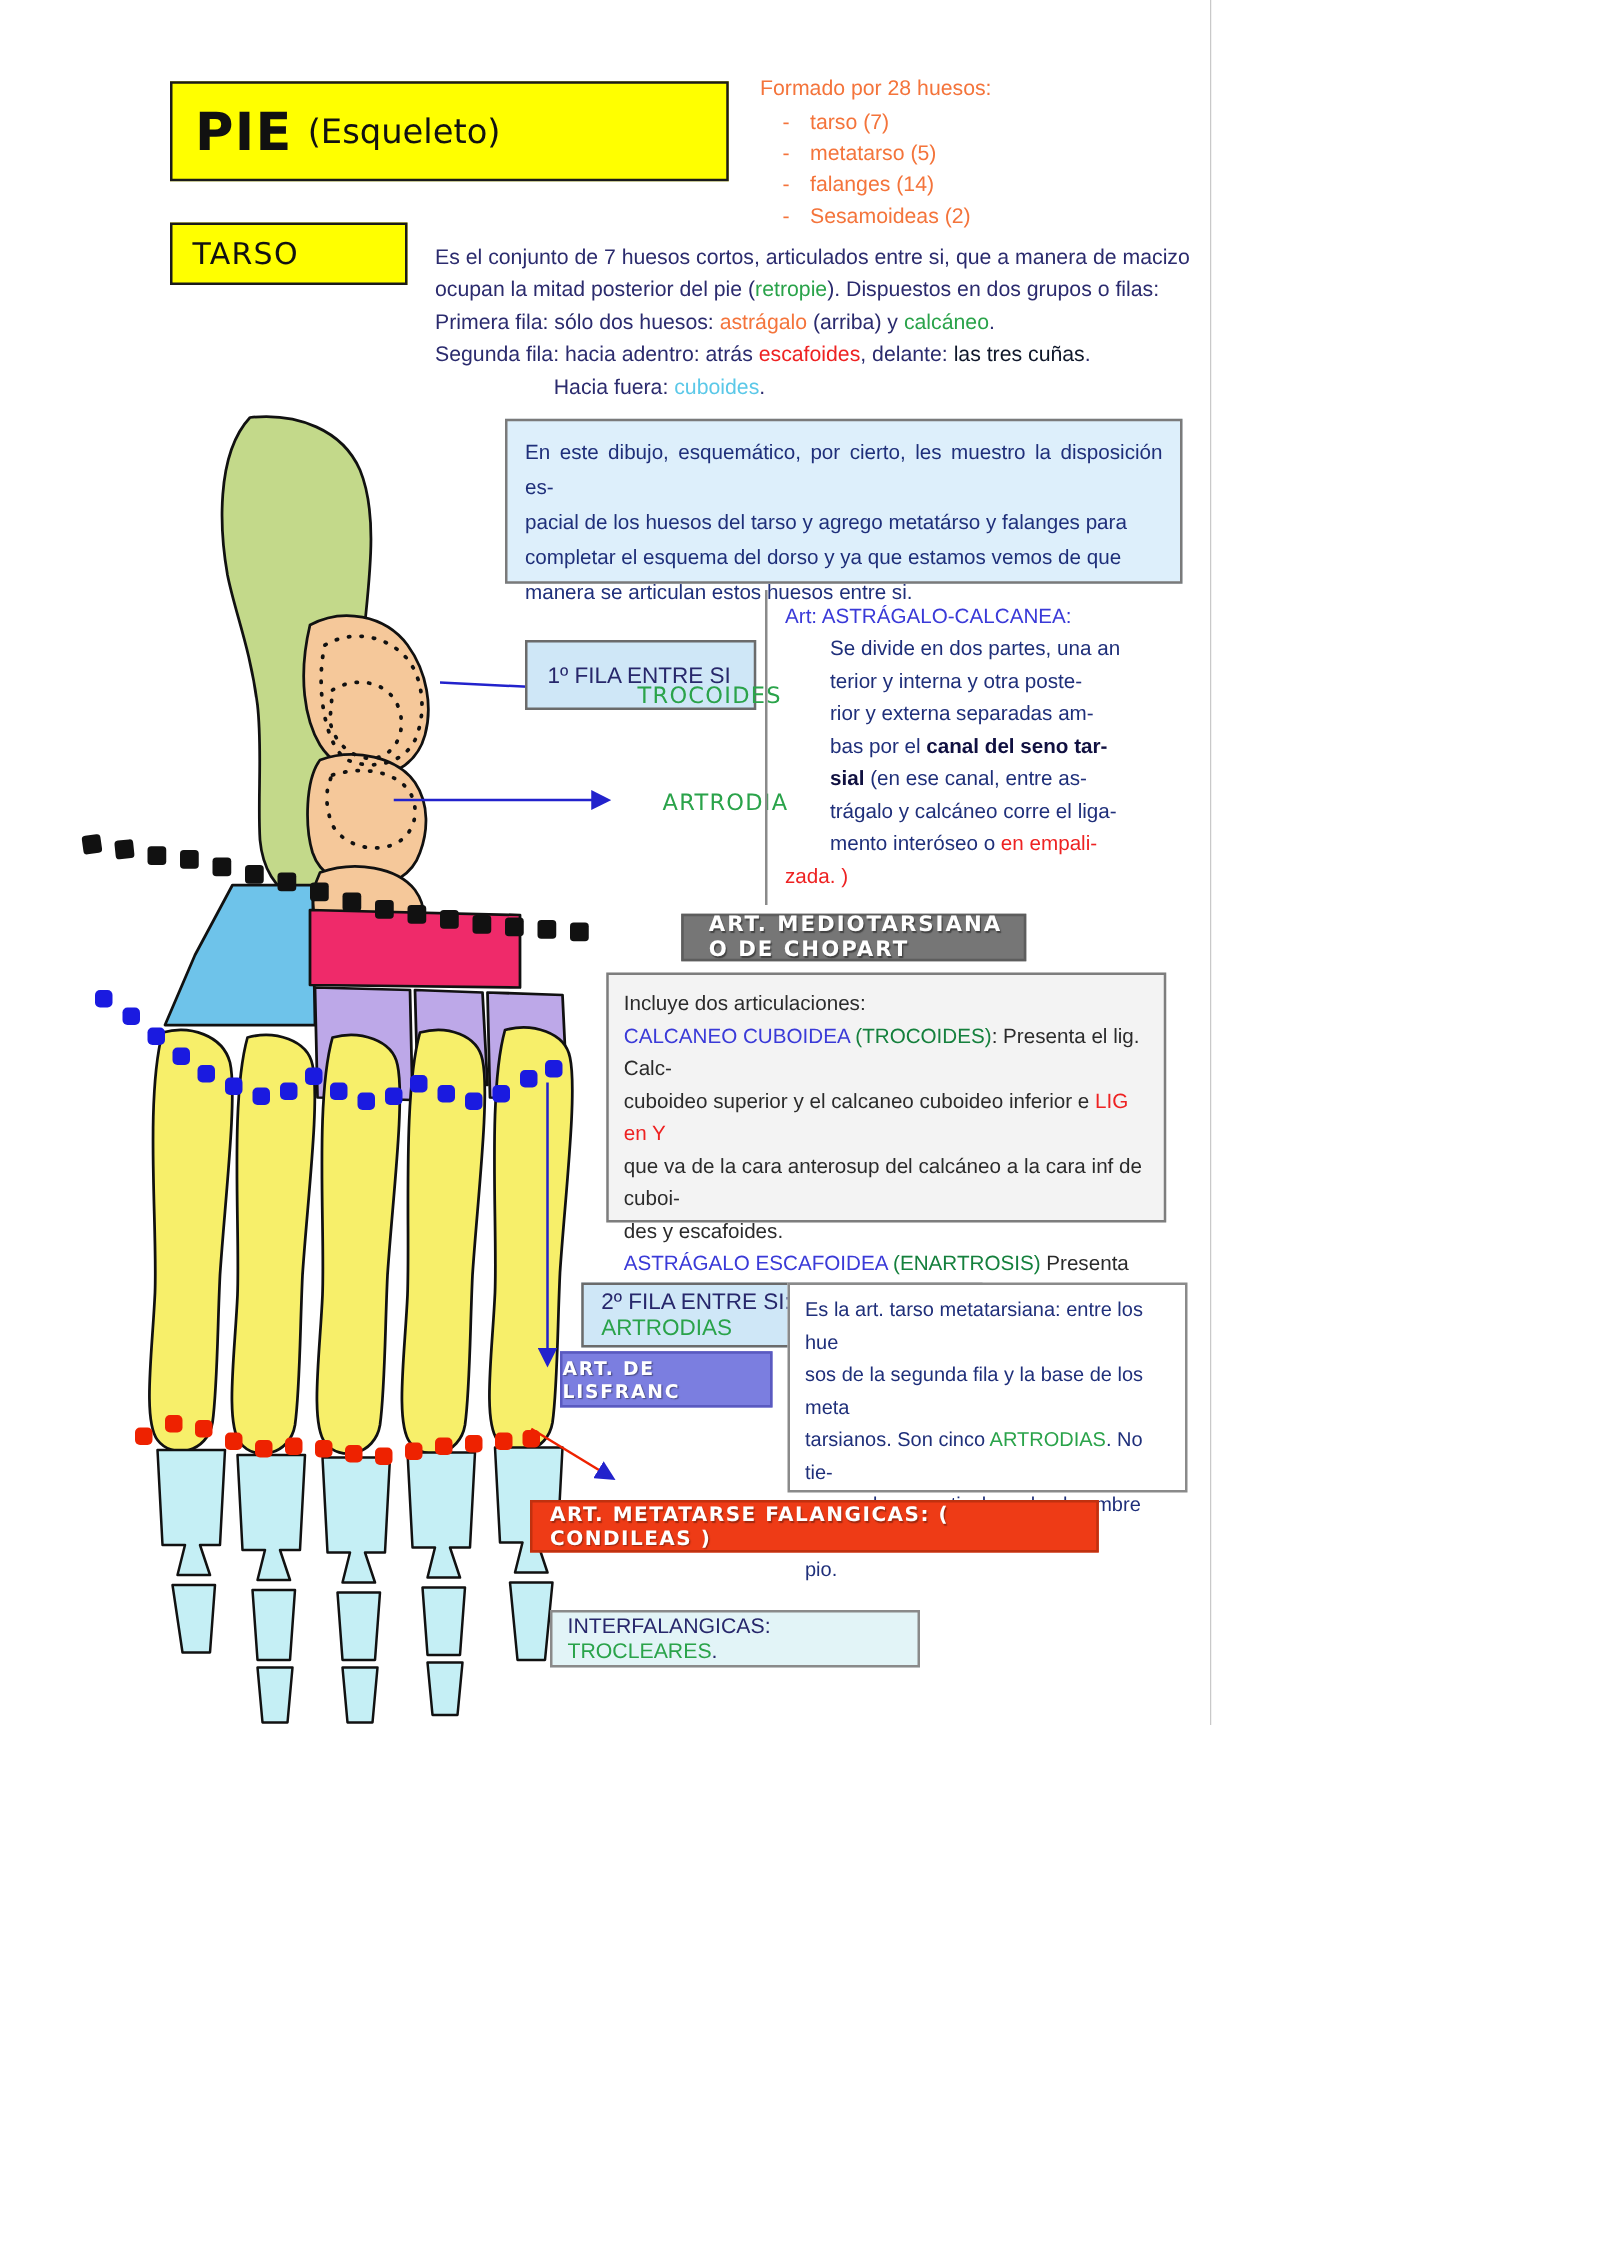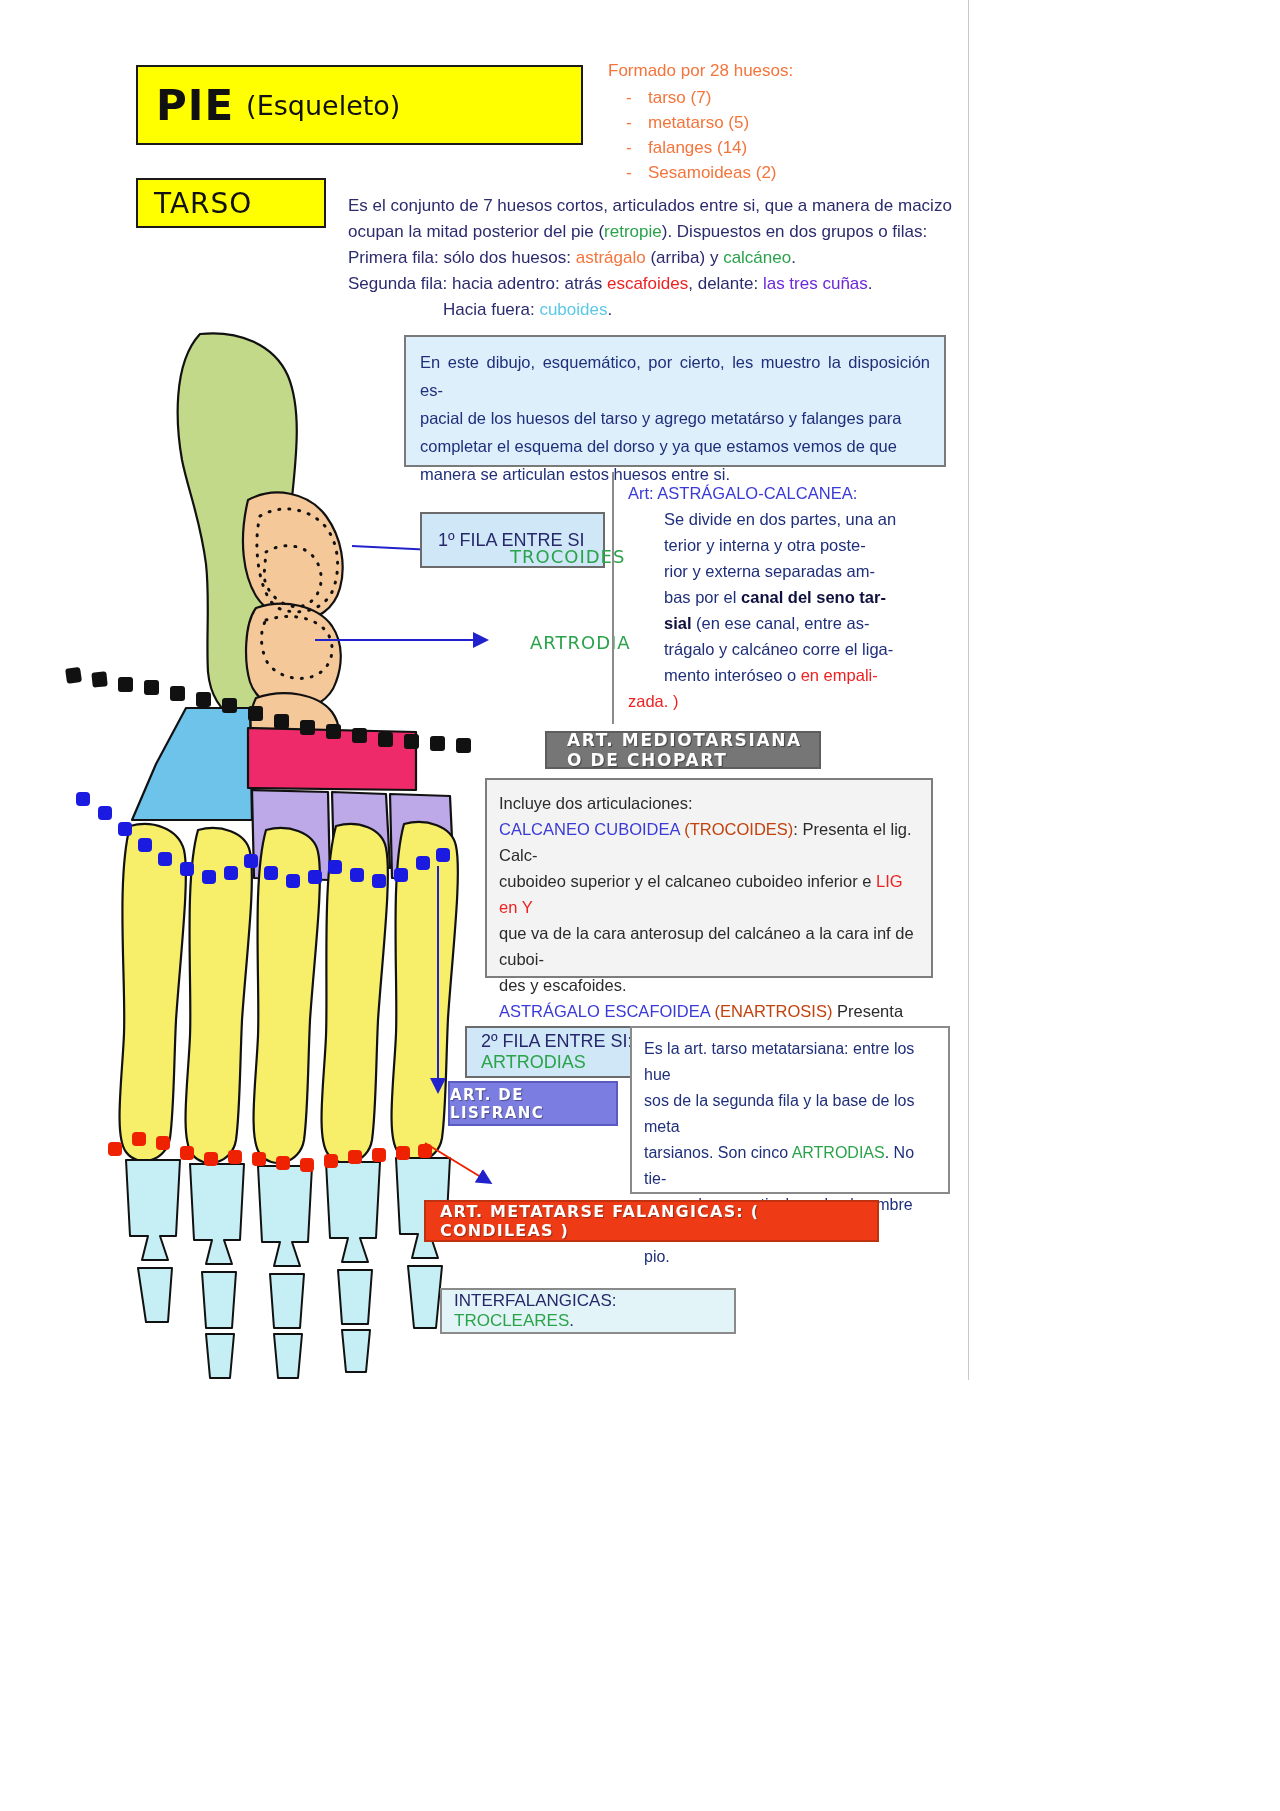--- a/index.html
+++ b/index.html
@@ -18,36 +18,36 @@
   .yellowbox{
     background:#ffff00;border:2px solid #1a1a1a;
     display:flex;align-items:center;
   }
   .title-main{left:136px;top:65px;width:447px;height:80px;padding-left:18px;}
   .title-main .big{font-size:42px;color:#111;letter-spacing:1px;
      font-family:"DejaVu Sans", sans-serif;font-weight:700;}
   .title-main .sub{font-size:27px;color:#111;margin-left:12px;
      font-family:"DejaVu Sans", sans-serif;}
   .title-tarso{left:136px;top:178px;width:190px;height:50px;padding-left:16px;}
-  .title-tarso .big{font-size:28px;color:#111;letter-spacing:1px;
+  .title-tarso .big{font-size:24px;color:#111;letter-spacing:1px;
      font-family:"DejaVu Sans", sans-serif;}
 
   
   .orange-list{left:608px;top:58px;width:330px;color:#f4743b;font-size:17px;line-height:25px;}
   .orange-list .hdr{margin:0 0 2px 0;}
   .orange-list ul{list-style:none;margin:0;padding:0 0 0 40px;}
   .orange-list li{position:relative;}
   .orange-list li .dash{position:absolute;left:-22px;top:0;}
 
   
   .tarso-para{left:348px;top:193px;width:600px;font-size:17px;line-height:26px;color:#2b2b6e;}
   .tarso-para .l{white-space:nowrap;}
   .tarso-para .ind{padding-left:95px;}
   .g{color:#2aa34a;}  .o{color:#f4743b;} .r{color:#ee2222;}
-  .p{color:#6d28d9;} .cy{color:#5bc8e8;}
+  .p{color:#0f172a;} .cy{color:#5bc8e8;}
 
   
   .infobox{
     background:#ddeffb;border:2px solid #7a7a7a;
     color:#1f2f7a;font-size:16.5px;line-height:28px;
   }
   .box-dibujo{left:404px;top:335px;width:542px;height:132px;padding:11px 14px 0 14px;}
   .box-dibujo .j{text-align:justify;}
 
   
@@ -79,21 +79,21 @@
     text-shadow:1px 1px 1px rgba(0,0,0,.45);
   }
   .box-chopart-hdr{left:545px;top:731px;width:276px;height:38px;padding-left:20px;}
 
   .box-chopart{
     left:485px;top:778px;width:448px;height:200px;
     background:#f3f3f3;border:2px solid #7d7d7d;
     padding:10px 12px 0 12px;color:#2b2b2b;font-size:16.5px;line-height:26px;
   }
   .box-chopart .blue{color:#3a3ad8;}
-  .box-chopart .grn{color:#c2410c;}
+  .box-chopart .grn{color:#15803d;}
   .box-chopart .red{color:#ee2222;}
 
   
   .box-lisfranc{
     left:448px;top:1081px;width:170px;height:45px;
     background:#7b7ee0;border:2px solid #5a5ac0;color:#fff;
     display:flex;align-items:center;justify-content:center;
     font-size:15px;letter-spacing:1.4px;font-weight:700;
     font-family:"DejaVu Sans", sans-serif;text-shadow:1px 1px 1px rgba(0,0,0,.4);
   }

